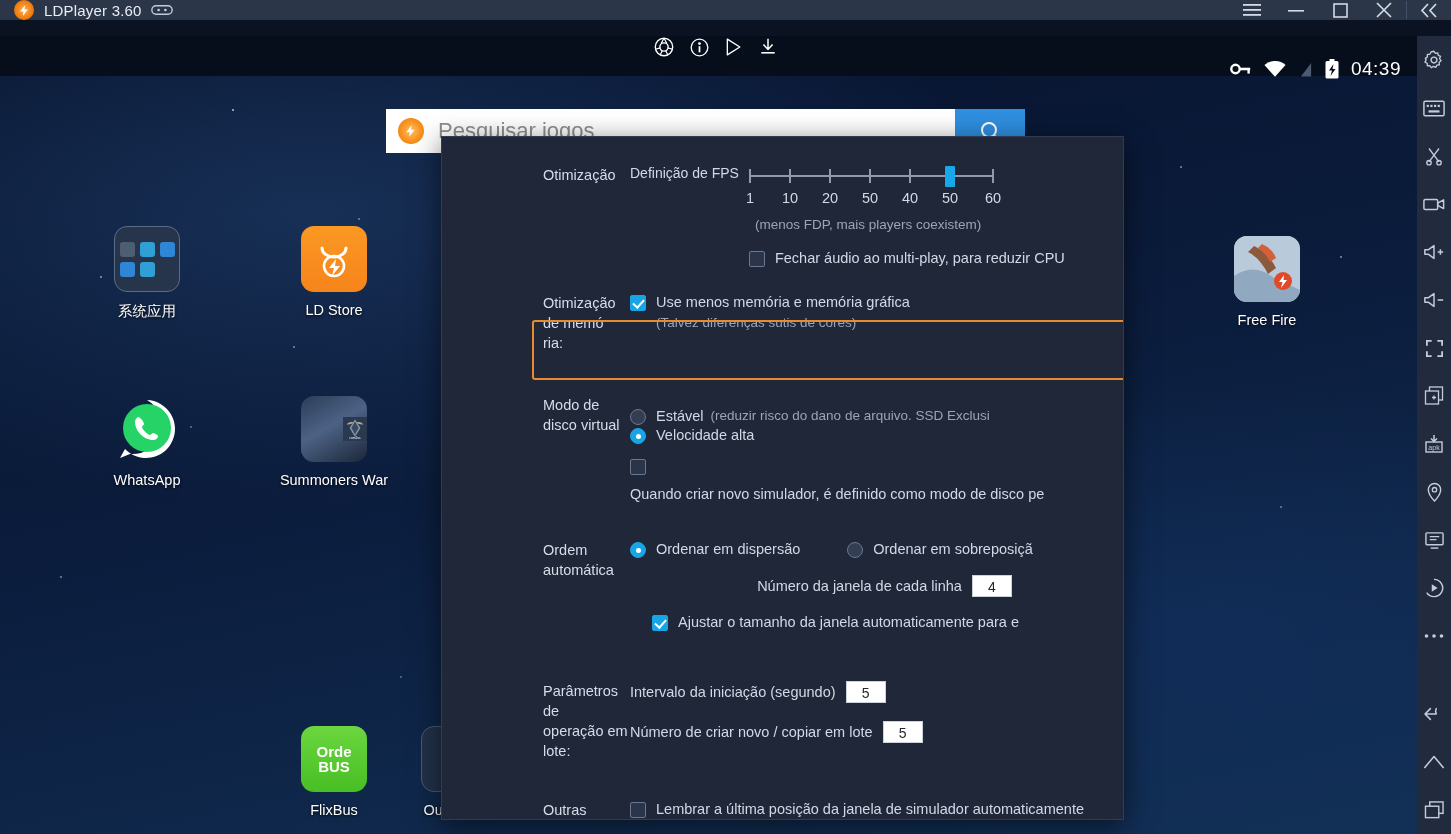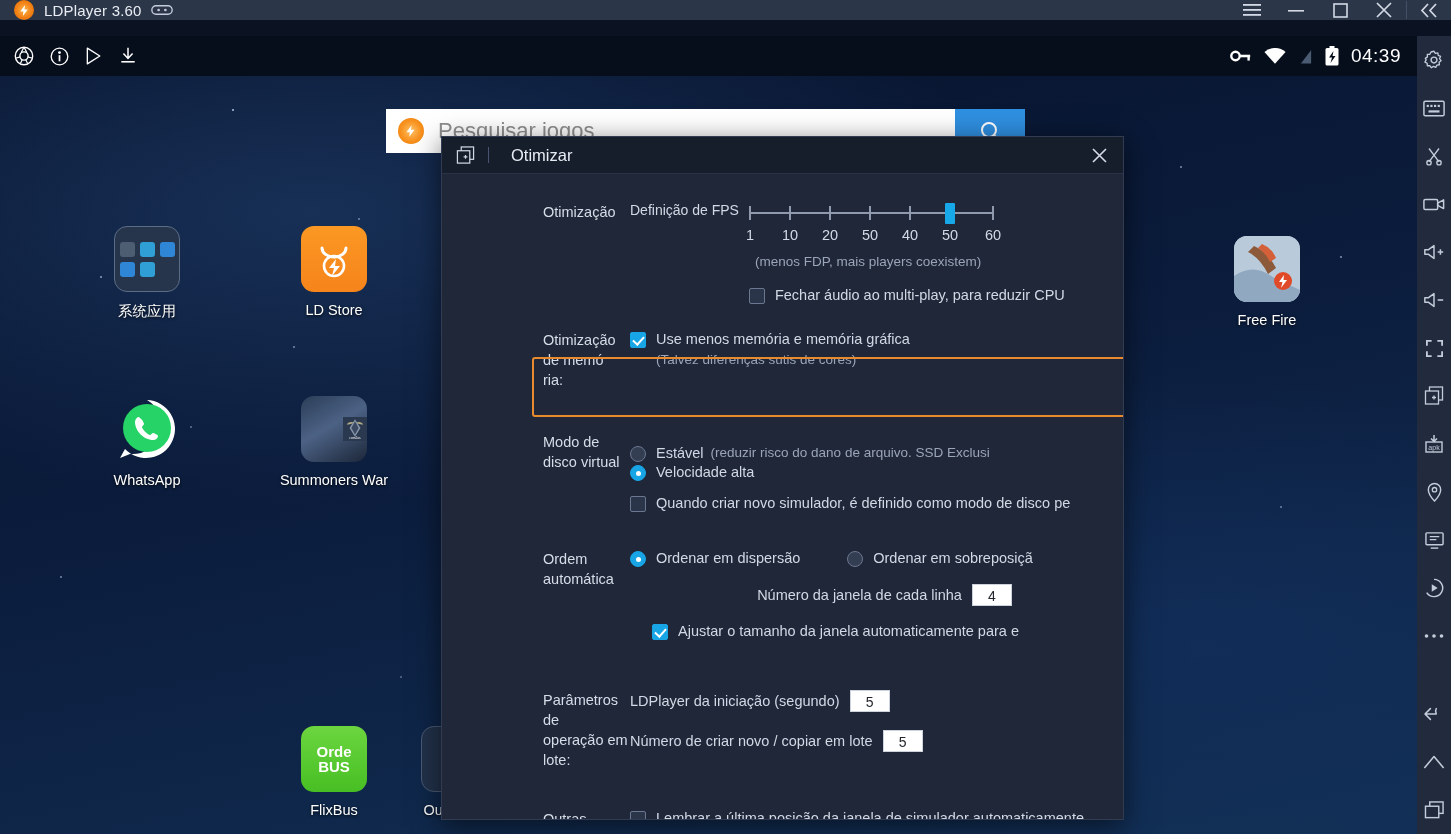--- a/index.html
+++ b/index.html
@@ -32,21 +32,21 @@
   .tb-btn {
     width: 44px; height: 36px; display: flex; align-items: center; justify-content: center;
     color: #d3dae5;
   }
   .tb-sep { width: 1px; height: 18px; background: #44506a; }
 
   
   .statusbar {
     position: absolute; left: 0; top: 36px; width: 1417px; height: 40px;
     background: #060e1c;
-    display: flex; align-items: center; z-index: 40;
+    display: flex; align-items: center; z-index: 40; flex-direction: column;
   }
   .sb-left { display: flex; align-items: center; gap: 14px; margin-left: 13px; }
   .sb-right { margin-left: auto; display: flex; align-items: center; gap: 12px; margin-right: 16px; }
   .sb-time { color: #ffffff; font-size: 19px; letter-spacing: .5px; }
 
   
   .desktop {
     position: absolute; left: 0; top: 76px; width: 1417px; height: 758px;
     background:
       radial-gradient(ellipse 70% 55% at 22% 18%, rgba(26,52,92,.85) 0%, rgba(8,20,44,0) 70%),
@@ -465,36 +465,20 @@
     <div class="mim-row">
         <div class="mim-cb"></div>
       </div>
     <div class="mim-row" style="margin-top:199px;">
       <div class="mim-cb"></div>
       <div class="mim-rowlabel">E</div>
     </div>
   </div>
 
   <div class="dialog">
-    <div class="dlg-head">
-      <div class="dlg-icon">
-        <svg width="19" height="19" viewBox="0 0 20 20">
-          <rect x="5.5" y="1" width="13" height="13" fill="none" stroke="#cfd7e4" stroke-width="1.3"></rect>
-          <rect x="1.5" y="5" width="13" height="13" fill="#161d2b" stroke="#cfd7e4" stroke-width="1.3"></rect>
-          <path d="M8 11.5 H12 M10 9.5 V13.5" stroke="#cfd7e4" stroke-width="1.3"></path>
-        </svg>
-      </div>
-      <div class="dlg-vsep"></div>
-      <div class="dlg-title">Otimizar</div>
-      <div class="dlg-close">
-        <svg width="15" height="15" viewBox="0 0 15 15">
-            <path d="M1 1 L14 14 M14 1 L1 14" stroke="#d5dce8" stroke-width="1.6"></path>
-          </svg>
-      </div>
-    </div>
 
     <div class="dlg-body">
 
       <div class="row sec-opt">
         <div class="row-label">Otimização</div>
         <div class="row-body">
           <div class="fpsrow">
             <div class="fpslabel">Definição de FPS</div>
             <div>
               <div class="slider">
@@ -549,21 +533,21 @@
         <div class="row-body">
           <div class="cbrow" style="margin-top:12px;">
             <div class="rb"></div>
             <div class="cbtext">Estável</div>
             <div class="cbsub" style="margin-top:1px;margin-left:-3px;">(reduzir risco do dano de arquivo. SSD Exclusi</div>
           </div>
           <div class="cbrow" style="margin-top:0;">
             <div class="rb on"></div>
             <div class="cbtext">Velocidade alta</div>
           </div>
-          <div class="cbrow" style="margin-top:12px;">
+          <div class="cbrow" style="margin-top:12px;flex-direction:column;">
             <div class="cb"></div>
             <div class="cbtext">Quando criar novo simulador, é definido como modo  de disco pe</div>
           </div>
         </div>
       </div>
 
       <div class="row" style="margin-top:36px;">
         <div class="row-label">Ordem automática</div>
         <div class="row-body">
           <div class="cbrow" style="margin-top:0;">
@@ -583,21 +567,21 @@
         </div>
       </div>
 
       <div class="row" style="margin-top:49px;">
         <div class="row-label">
           <div>Parâmetros de</div>
           <div>operação em lote:</div>
         </div>
         <div class="row-body">
           <div class="cbrow" style="margin-top:0;align-items:center;">
-            <div class="cbtext">LDPlayer da iniciação (segundo)</div>
+            <div class="cbtext">Intervalo da iniciação (segundo)</div>
             <span class="numbox">5</span>
           </div>
           <div class="cbrow" style="margin-top:18px;align-items:center;">
             <div class="cbtext">Número de criar novo / copiar em lote</div>
             <span class="numbox">5</span>
           </div>
         </div>
       </div>
 
       <div class="row" style="margin-top:39px;">

